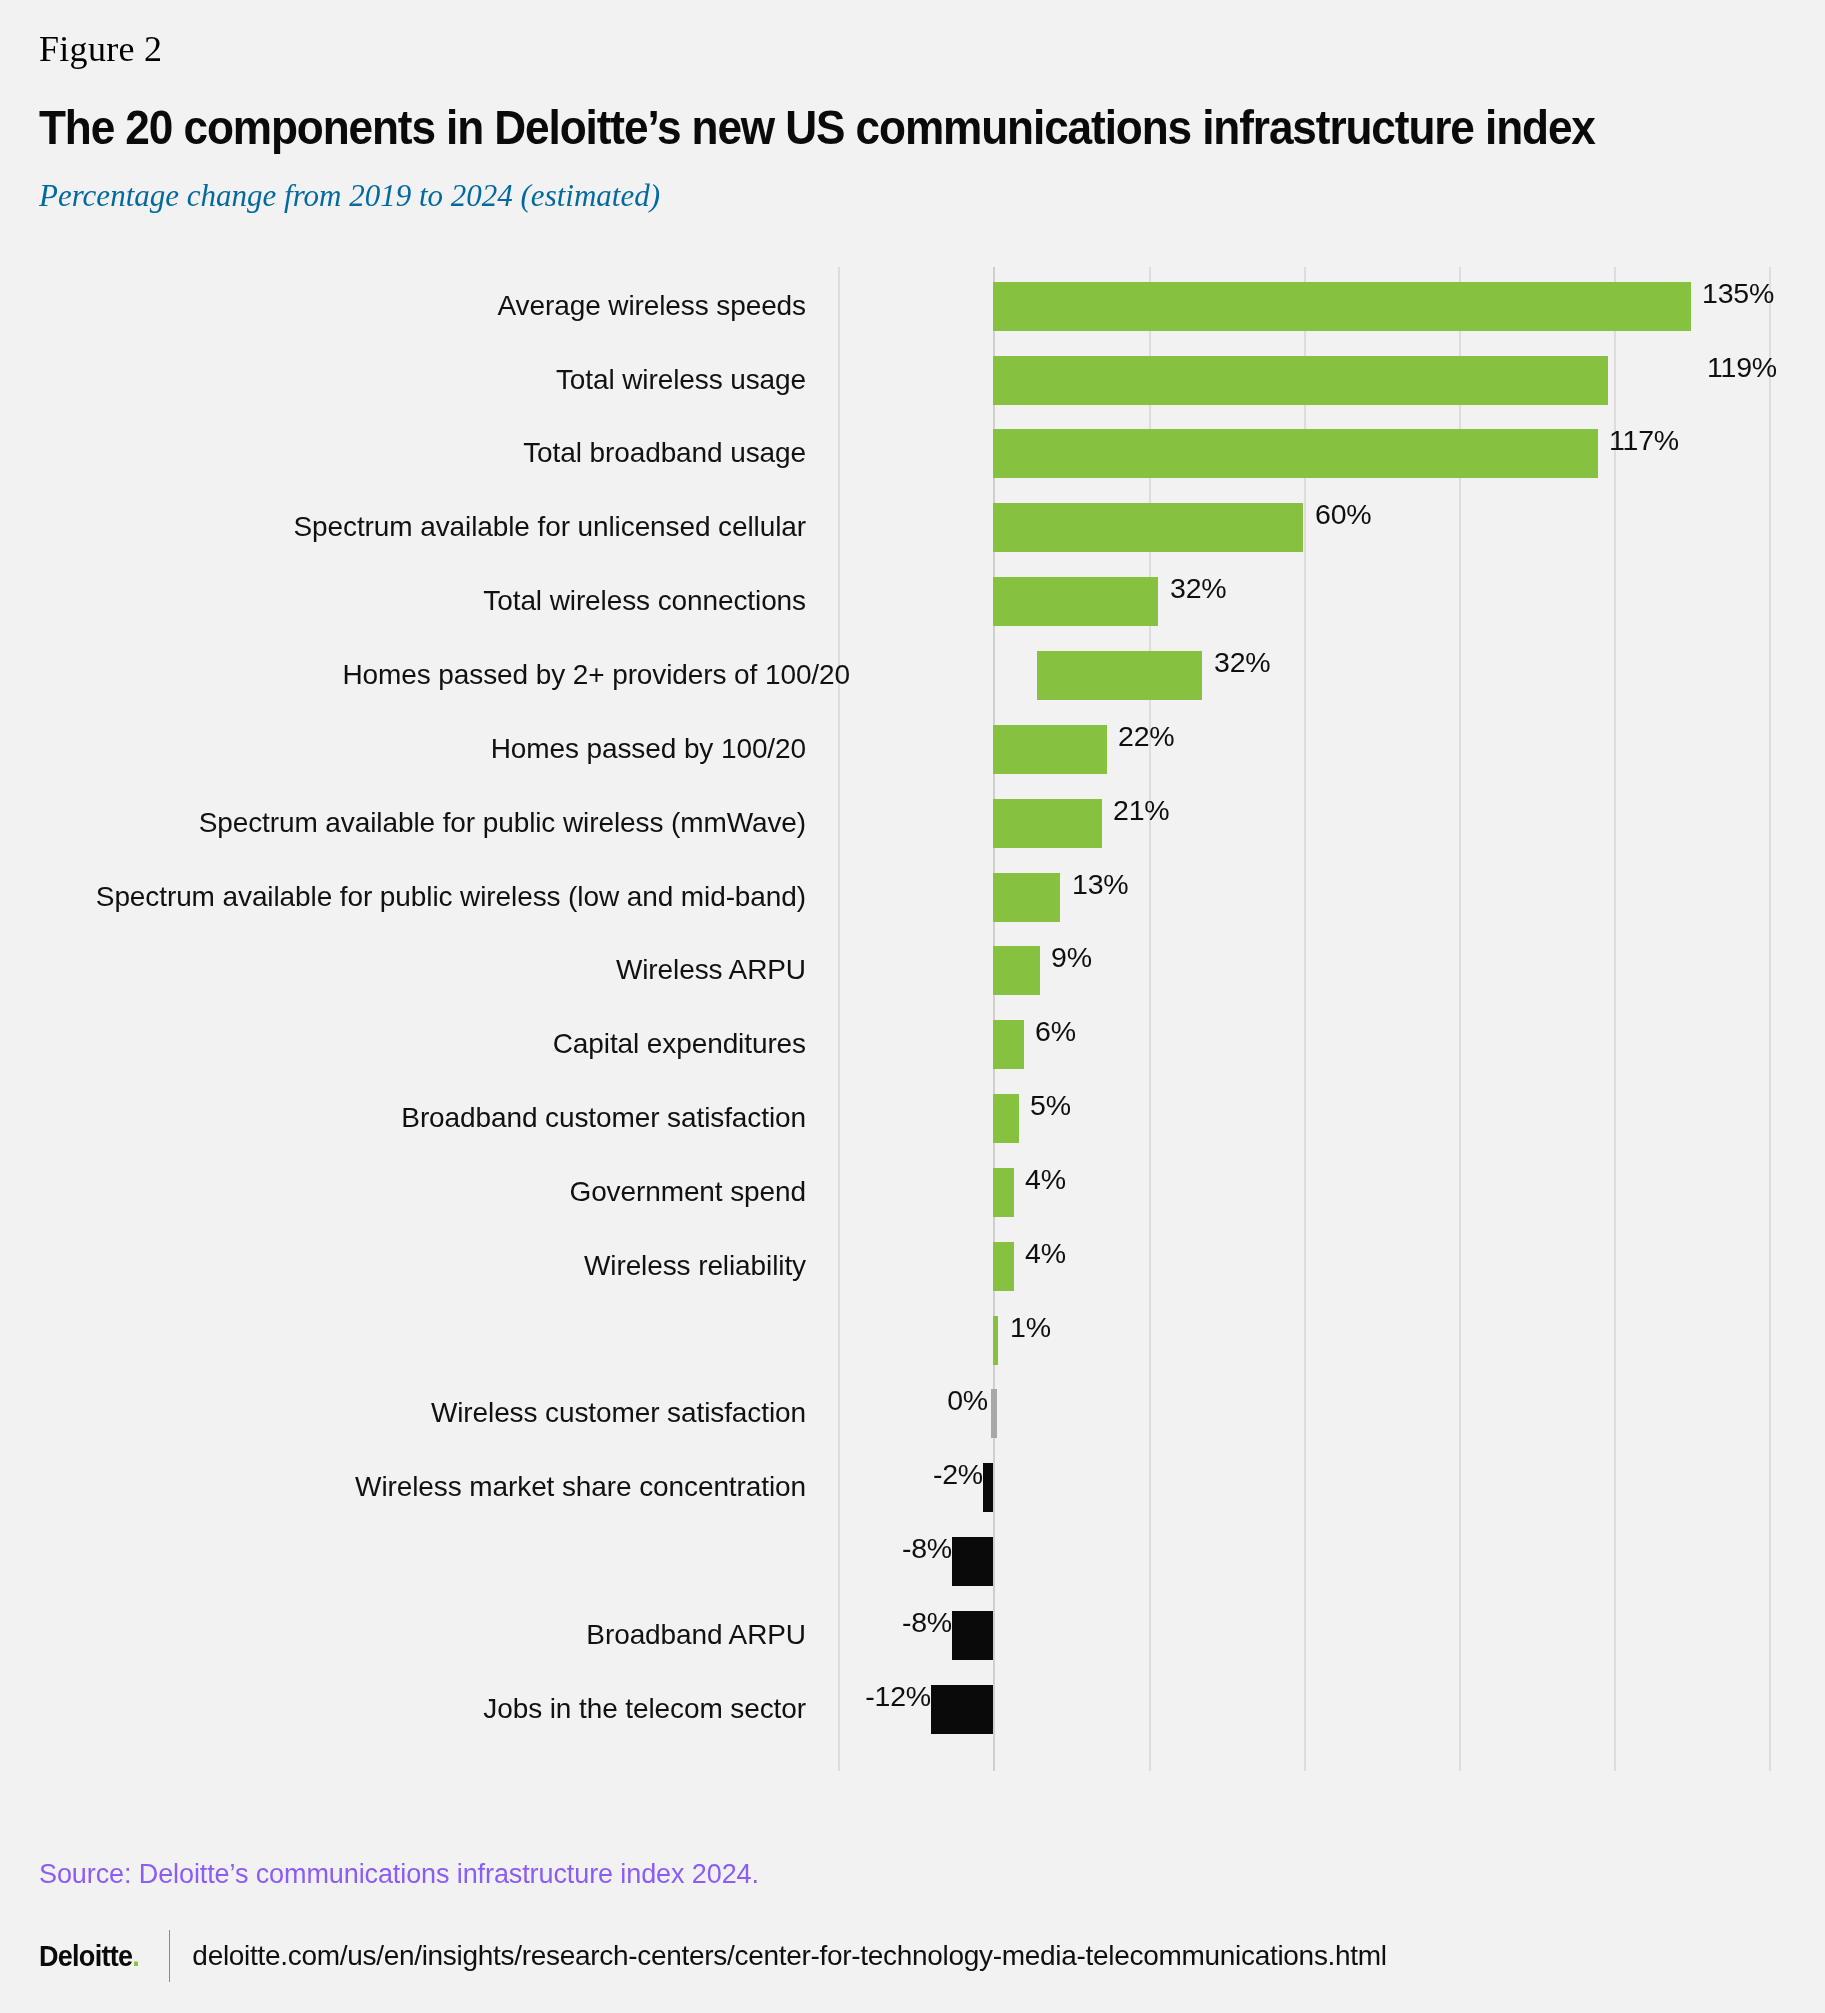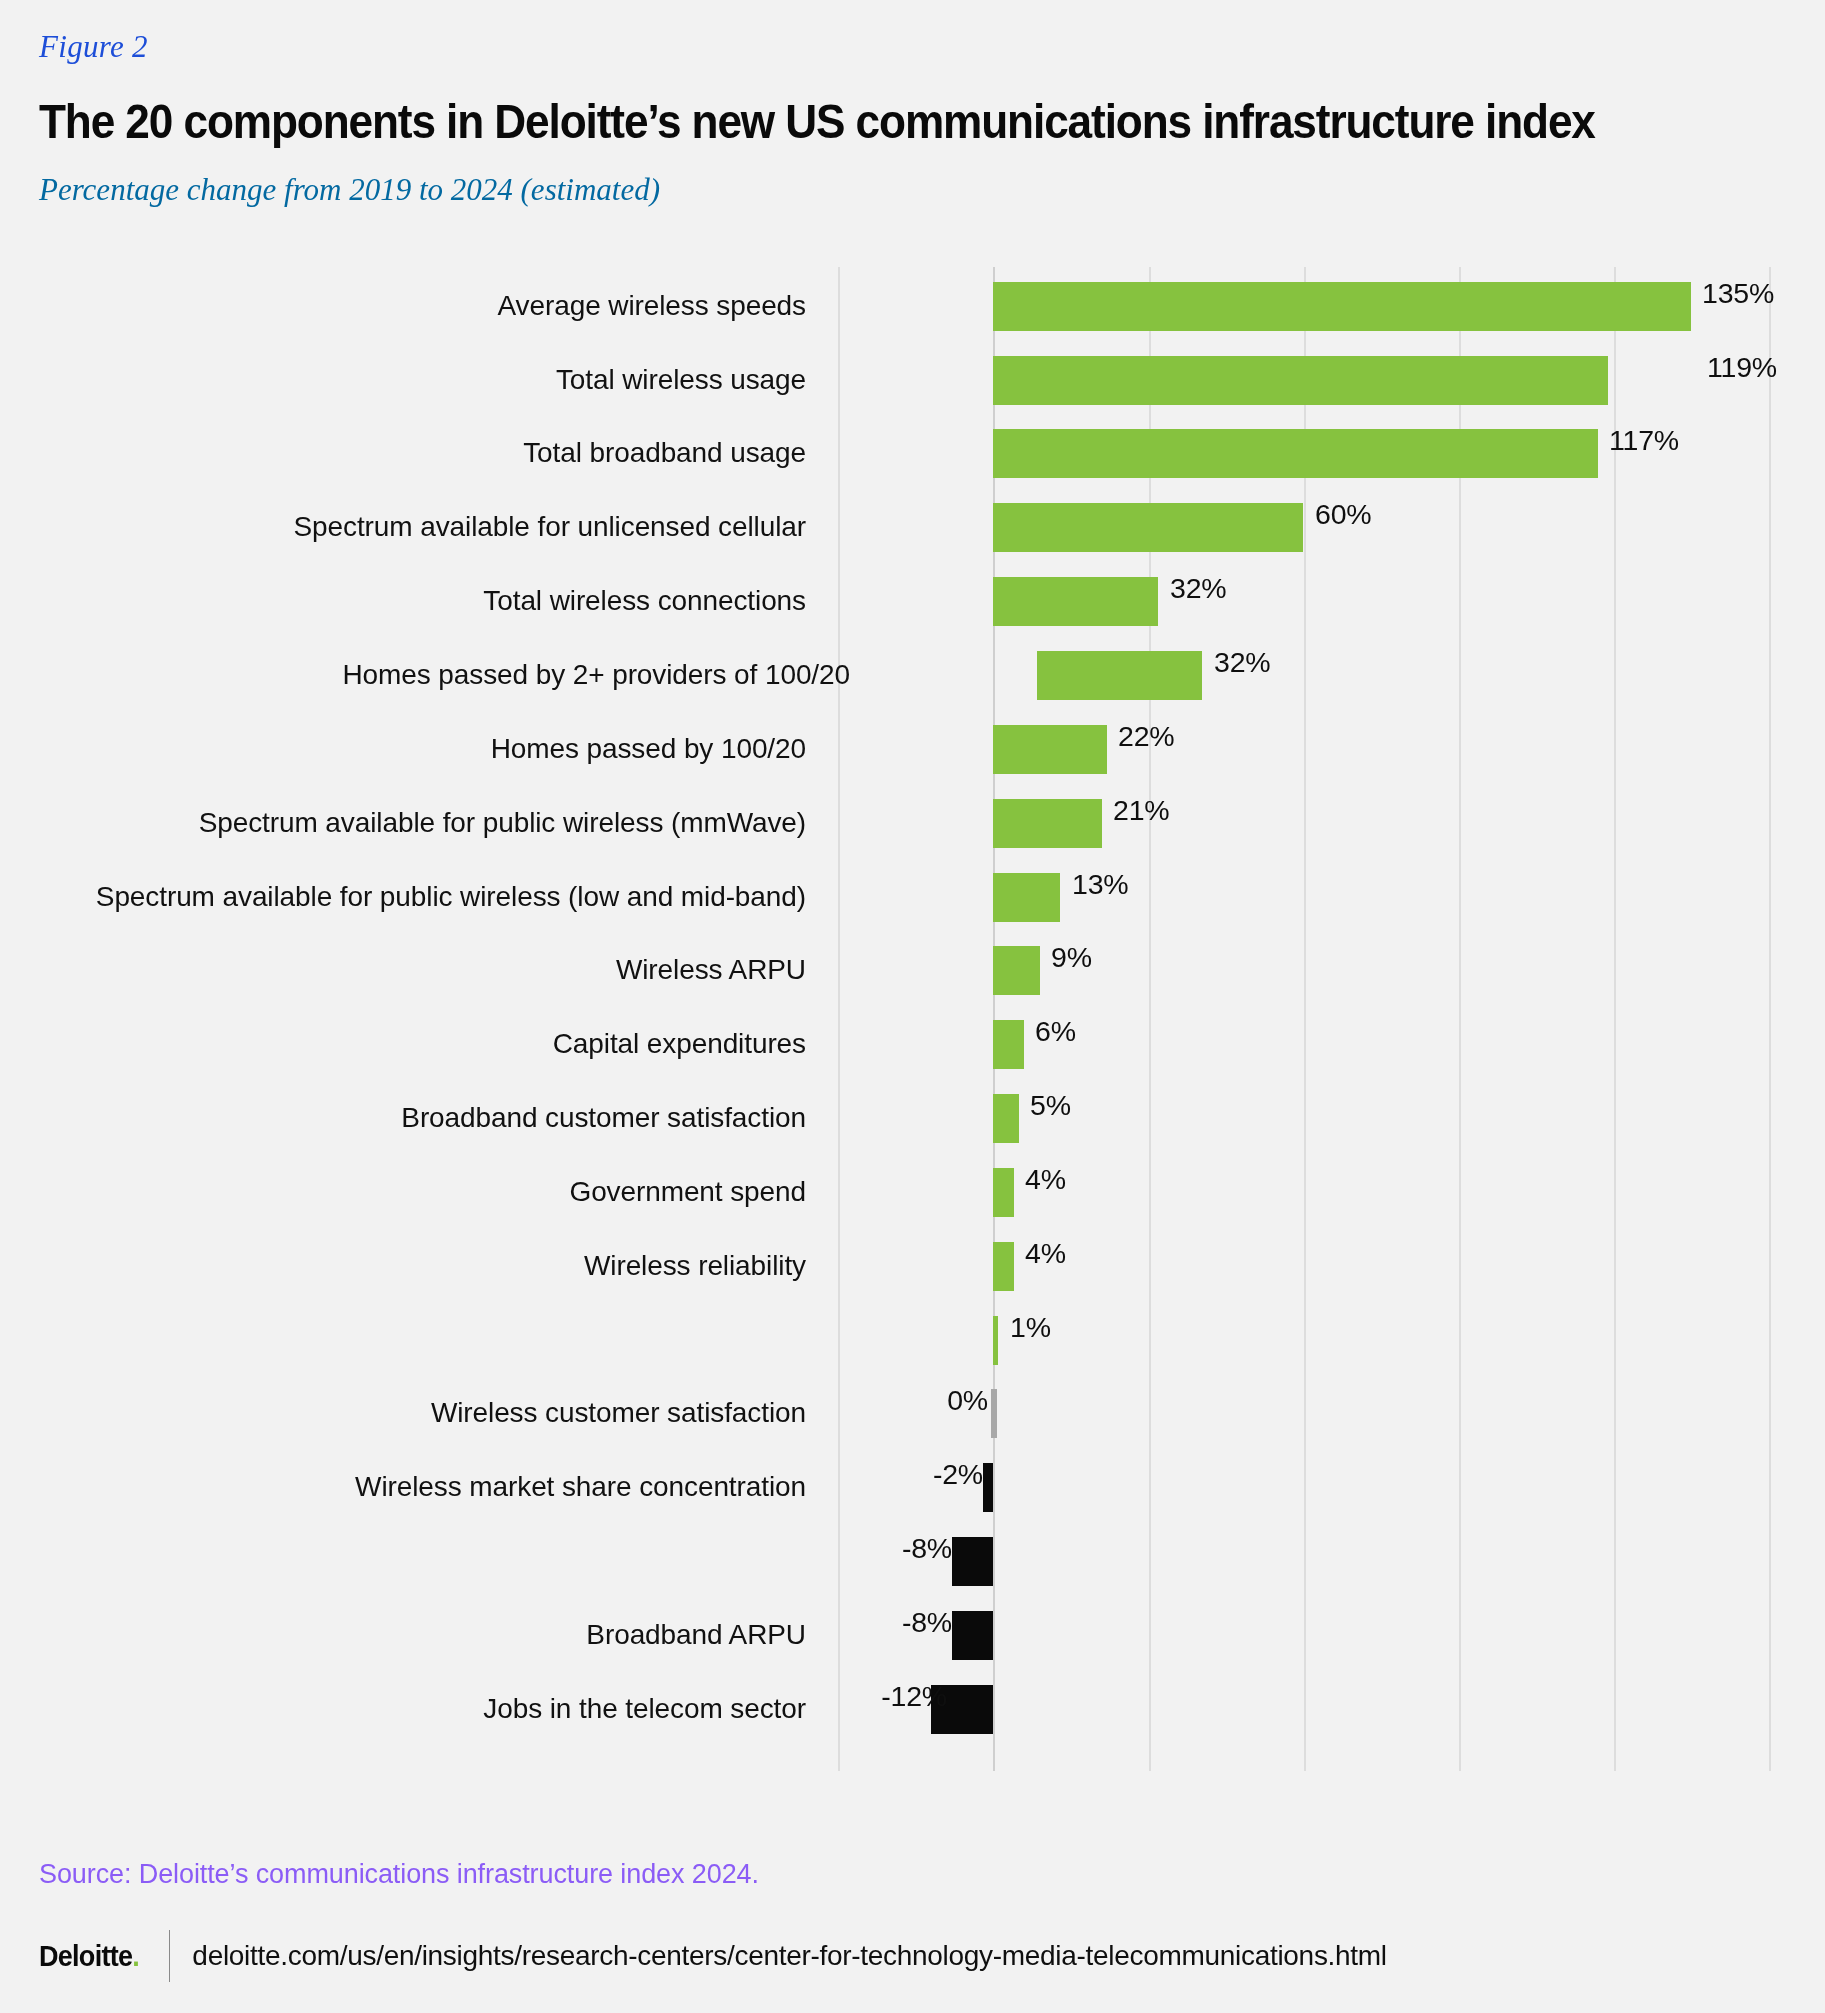--- a/index.html
+++ b/index.html
@@ -18,23 +18,22 @@
 
   
   #header {
     position: absolute;
     left: 39px;
     top: 0;
     width: 1729px;
   }
   #figure-label {
     font-family: "Liberation Serif", serif;
-    font-style: italic;
-    font-size: 31px;
-    color: #1d4ed8;
+    font-size: 36px;
+    color: #000000;
     letter-spacing: 0.3px;
     margin-top: 30px;
     line-height: 1.1;
   }
   #chart-title {
     font-family: "Liberation Sans Narrow", "Liberation Sans", sans-serif;
     font-weight: 700;
     font-size: 48px;
     letter-spacing: -1.2px;
     color: #0a0a0a;
@@ -272,21 +271,21 @@
         <div class="val left" style="left: 0px; width: 952px;">-8%</div>
       </div>
       <div class="row" style="top: 1346px;">
         <div class="cat-label">Broadband ARPU</div>
         <div class="bar neg" style="top: 12.6px; position: absolute; height: 49px; width: 41px; left: 952px;"></div>
         <div class="val left" style="left: 0px; width: 952px;">-8%</div>
       </div>
       <div class="row" style="top: 1420px;">
         <div class="cat-label">Jobs in the telecom sector</div>
         <div class="bar neg" style="top: 12.6px; position: absolute; height: 49px; width: 62px; left: 931px;"></div>
-        <div class="val left" style="left: 16px; width: 931px;">-12%</div>
+        <div class="val left" style="left: 0px; width: 931px;">-12%</div>
       </div>
     </div>
 </div>
 
 <div id="source">Source: Deloitte’s communications infrastructure index 2024.</div>
 
 <div id="footer-bar">
   <div id="deloitte-logo"><span>Deloitte</span><span id="deloitte-dot">.</span></div>
   <div id="footer-divider"></div>
   <div id="footer-url">deloitte.com/us/en/insights/research-centers/center-for-technology-media-telecommunications.html</div>

